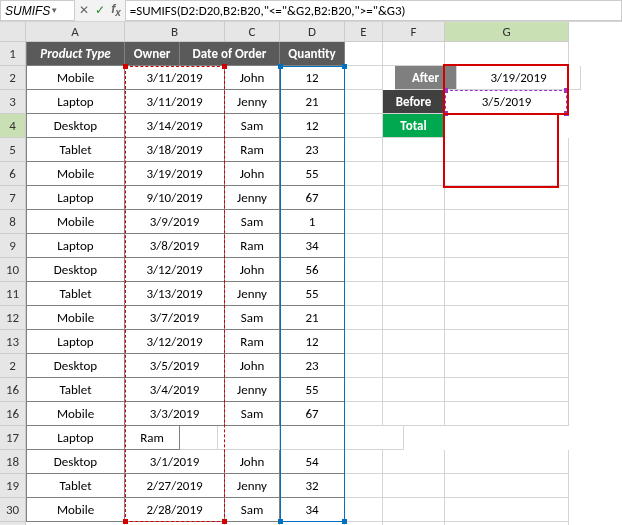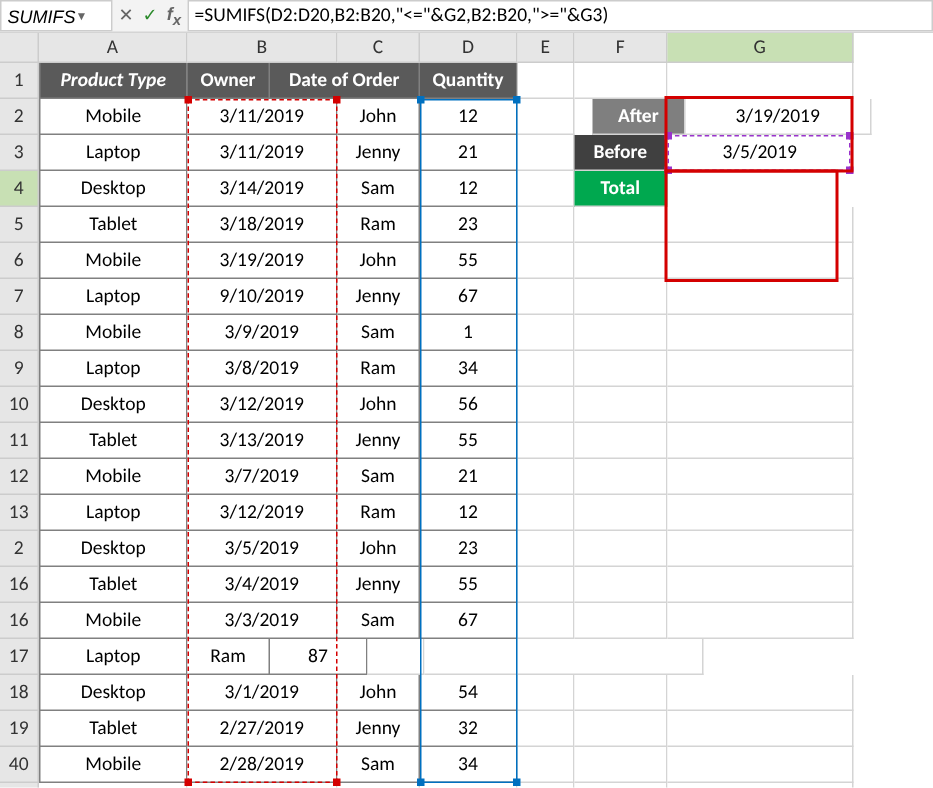--- a/index.html
+++ b/index.html
@@ -348,21 +348,20 @@
         <div class="cell center table-border" style="width: 55px; height: 24px;">Sam</div>
         <div class="cell center table-border" style="width: 65px; height: 24px;">67</div>
         <div class="cell " style="width: 38px; height: 24px;"></div>
         <div class="cell " style="width: 62px; height: 24px;"></div>
         <div class="cell " style="width: 124px; height: 24px;"></div>
       </div>
       <div class="row">
         <div class="rh" style="height: 24px;">17</div>
         <div class="cell center table-border left" style="width: 99px; height: 24px;">Laptop</div>
         <div class="cell center table-border" style="width: 55px; height: 24px;">Ram</div>
-        <div class="cell center table-border" style="width: 65px; height: 24px;">87</div>
         <div class="cell " style="width: 38px; height: 24px;"></div>
         <div class="cell " style="width: 62px; height: 24px;"></div>
         <div class="cell " style="width: 124px; height: 24px;"></div>
       </div>
       <div class="row">
         <div class="rh" style="height: 24px;">18</div>
         <div class="cell center table-border left" style="width: 99px; height: 24px;">Desktop</div>
         <div class="cell center table-border" style="width: 100px; height: 24px;">3/1/2019</div>
         <div class="cell center table-border" style="width: 55px; height: 24px;">John</div>
         <div class="cell center table-border" style="width: 65px; height: 24px;">54</div>
@@ -374,21 +373,21 @@
         <div class="rh" style="height: 24px;">19</div>
         <div class="cell center table-border left" style="width: 99px; height: 24px;">Tablet</div>
         <div class="cell center table-border" style="width: 100px; height: 24px;">2/27/2019</div>
         <div class="cell center table-border" style="width: 55px; height: 24px;">Jenny</div>
         <div class="cell center table-border" style="width: 65px; height: 24px;">32</div>
         <div class="cell " style="width: 38px; height: 24px;"></div>
         <div class="cell " style="width: 62px; height: 24px;"></div>
         <div class="cell " style="width: 124px; height: 24px;"></div>
       </div>
       <div class="row">
-        <div class="rh" style="height: 24px;">40</div>
+        <div class="rh" style="height: 24px;">30</div>
         <div class="cell center table-border left" style="width: 99px; height: 24px;">Mobile</div>
         <div class="cell center table-border" style="width: 100px; height: 24px;">2/28/2019</div>
         <div class="cell center table-border" style="width: 55px; height: 24px;">Sam</div>
         <div class="cell center table-border" style="width: 65px; height: 24px;">34</div>
         <div class="cell " style="width: 38px; height: 24px;"></div>
         <div class="cell " style="width: 62px; height: 24px;"></div>
         <div class="cell " style="width: 124px; height: 24px;"></div>
       </div>
       <div class="row">
         <div class="rh" style="height: 24px;">21</div>

